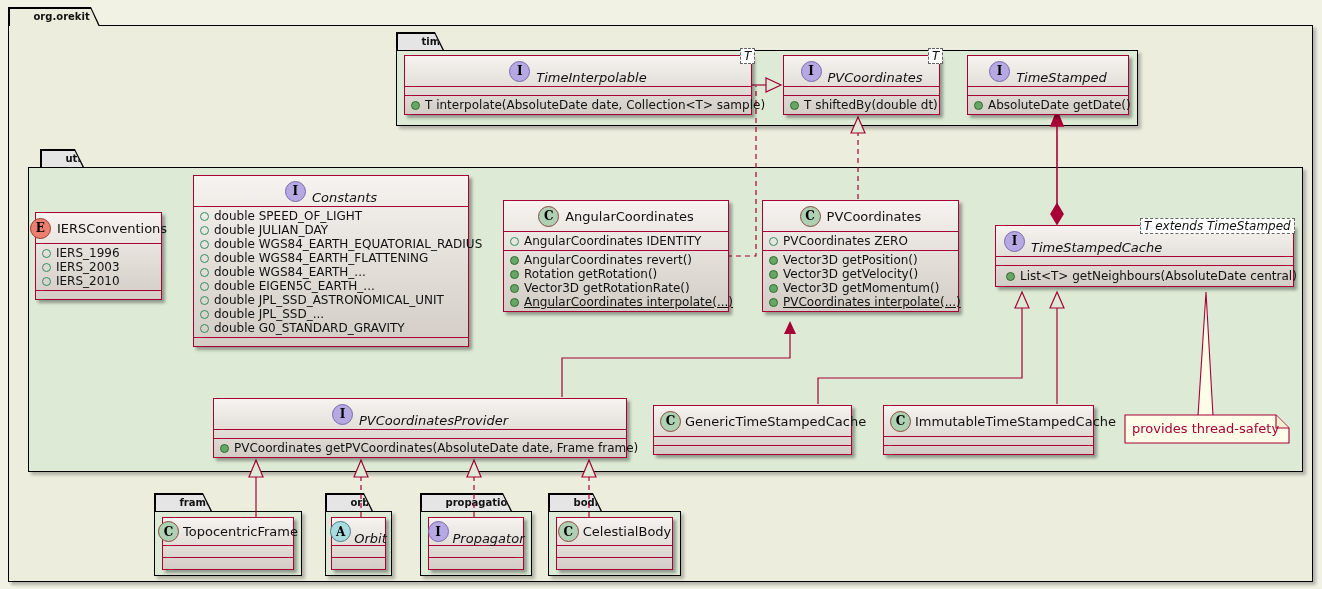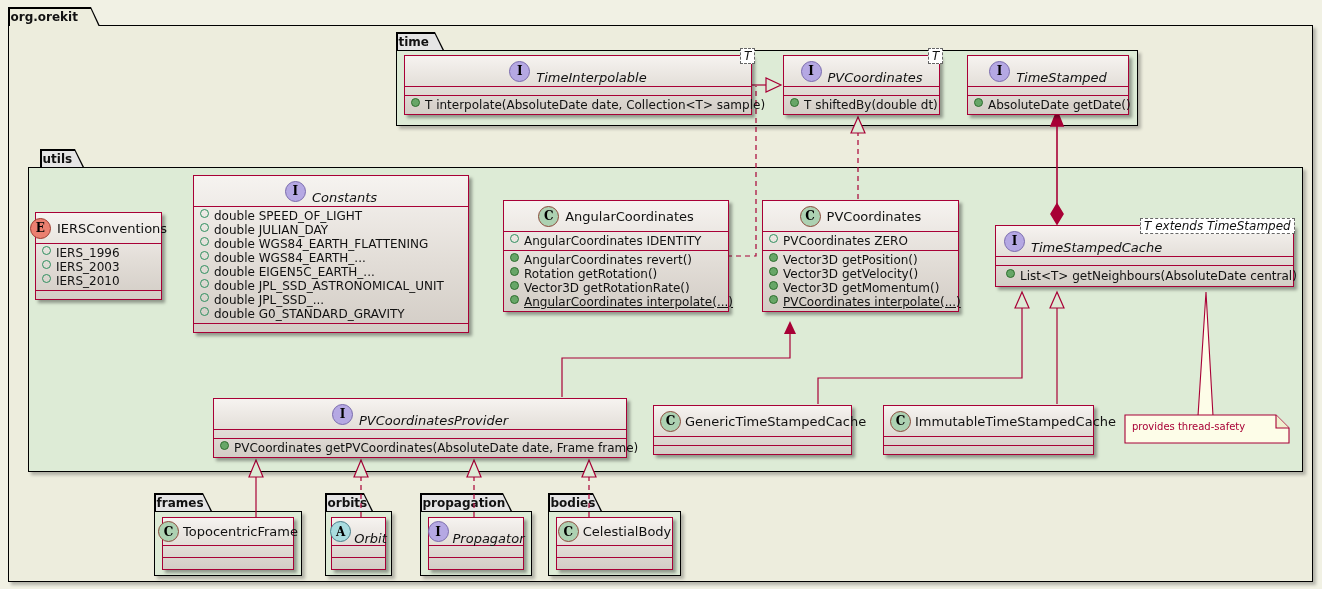--- a/index.html
+++ b/index.html
@@ -7,56 +7,56 @@
           font-family:"DejaVu Sans", sans-serif;color:#111;background:#F1F1E4;}
 
   
   .pkg-body{position:absolute;border:1.5px solid #000;box-shadow:3px 3px 3px rgba(0,0,0,.25);z-index:1;}
   .pkg-green{background:#DDEBD6;}
   .pkg-beige{background:#EDEDDD;}
   .pkg-tab{position:absolute;z-index:2;background:#000;
            clip-path:polygon(0 0, calc(100% - 9px) 0, 100% 100%, 0 100%);}
   .pkg-tab .tab-in{position:absolute;left:1.5px;top:1.5px;right:1.5px;bottom:0;
            clip-path:polygon(0 0, calc(100% - 8px) 0, 100% 100%, 0 100%);
-           font-weight:bold;font-size:12px;line-height:16px;padding-left:1px;white-space:nowrap;}
+           font-weight:bold;font-size:10px;line-height:16px;padding-left:24px;white-space:nowrap;}
   .tab-green{background:#e5e5e5;} .tab-beige{background:#EDEDDD;}
 
   
   .box{position:absolute;border:1px solid #A80036;z-index:10;
        background:linear-gradient(180deg,#F6F3F0 0%,#E2DDD7 55%,#D3CDC6 100%);
        box-shadow:3px 3px 3px rgba(0,0,0,.35);font-size:12px;}
   .title{display:flex;align-items:center;justify-content:center;gap:6px;height:30px;
          font-size:13px;white-space:nowrap;}
   .title.small{height:27px;}
   .iface .cname{font-style:italic;margin-top:13px;}
   .spot{width:19px;height:19px;border-radius:50%;flex:0 0 auto;display:flex;align-items:center;
         justify-content:center;font-family:"DejaVu Serif",serif;font-weight:bold;font-size:12px;color:#000;}
   .spot.I{background:#B5A8E3;border:1px solid #7A6BAD;}
   .spot.C{background:#ADD1B2;border:1px solid #8A4A3A;}
   .spot.E{background:#EB8070;border:1px solid #9E3B2F;}
   .spot.A{background:#A9DCDF;border:1px solid #4A7E8A;}
   .sec{border-top:1px solid #A80036;}
   .sec.members{padding:2px 0;}
   .sec.empty{height:8px;}
   .sec.empty2{height:11px;}
-  .member{display:flex;align-items:flex-start;gap:5px;padding:0 6px;height:14px;white-space:nowrap;}
+  .member{display:flex;align-items:center;gap:5px;padding:0 6px;height:14px;white-space:nowrap;}
   .member .dot{width:7px;height:7px;border-radius:50%;flex:0 0 auto;}
   .dot.method{background:#67A667;border:1px solid #2F6F2F;}
   .dot.field{background:transparent;border:1.5px solid #2F8F5F;}
   .member.static span.txt{text-decoration:underline;}
 
   
   .gbadge{position:absolute;z-index:15;background:#FFFFFF;border:1px dashed #666;
           font-style:italic;font-size:12px;line-height:14px;padding:0 3px;white-space:nowrap;}
 
   
   #wires{position:absolute;left:0;top:0;z-index:5;pointer-events:none;}
 
   
-  .note-text{position:absolute;z-index:15;color:#A80036;font-size:10px;white-space:nowrap;}
+  .note-text{position:absolute;z-index:15;color:#A80036;font-size:13px;white-space:nowrap;}
 </style>
 </head>
 <body>
 
 <div id="canvas">
 
   <div class="pkg-tab" style="left:8px;top:7px;width:92px;height:19px;">
     <div class="tab-in tab-beige">org.orekit</div>
   </div>
   <div class="pkg-body pkg-beige" style="left:8px;top:25px;width:1303px;height:555px;"></div>
@@ -227,20 +227,24 @@
       <div class="member">
           <span class="dot field"></span>
           <span class="txt">double SPEED_OF_LIGHT</span>
         </div>
       <div class="member">
           <span class="dot field"></span>
           <span class="txt">double JULIAN_DAY</span>
         </div>
       <div class="member">
           <span class="dot field"></span>
+          <span class="txt">double WGS84_EARTH_EQUATORIAL_RADIUS</span>
+        </div>
+      <div class="member">
+          <span class="dot field"></span>
           <span class="txt">double WGS84_EARTH_FLATTENING</span>
         </div>
       <div class="member">
           <span class="dot field"></span>
           <span class="txt">double WGS84_EARTH_...</span>
         </div>
       <div class="member">
           <span class="dot field"></span>
           <span class="txt">double EIGEN5C_EARTH_...</span>
         </div>

